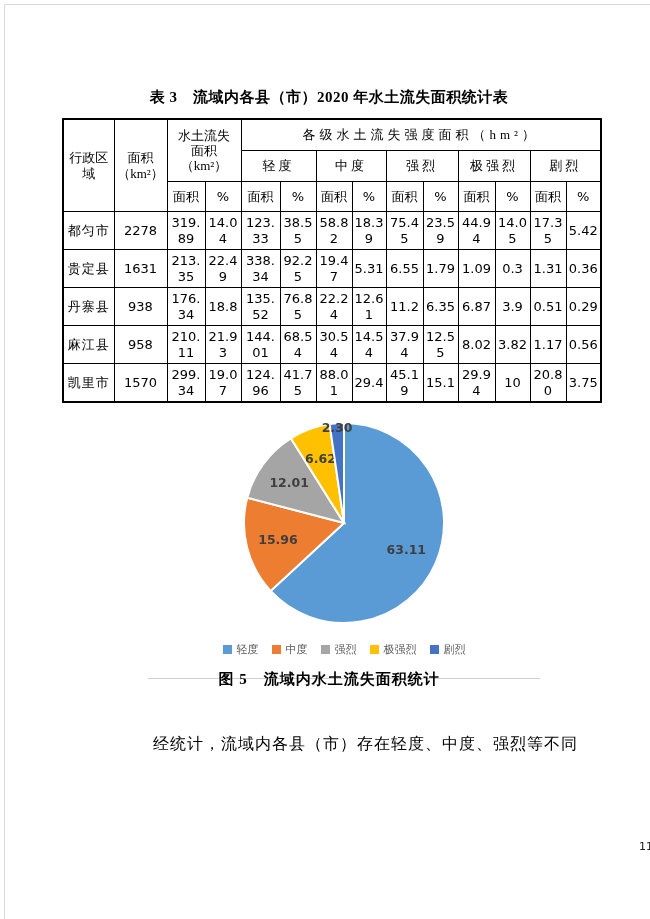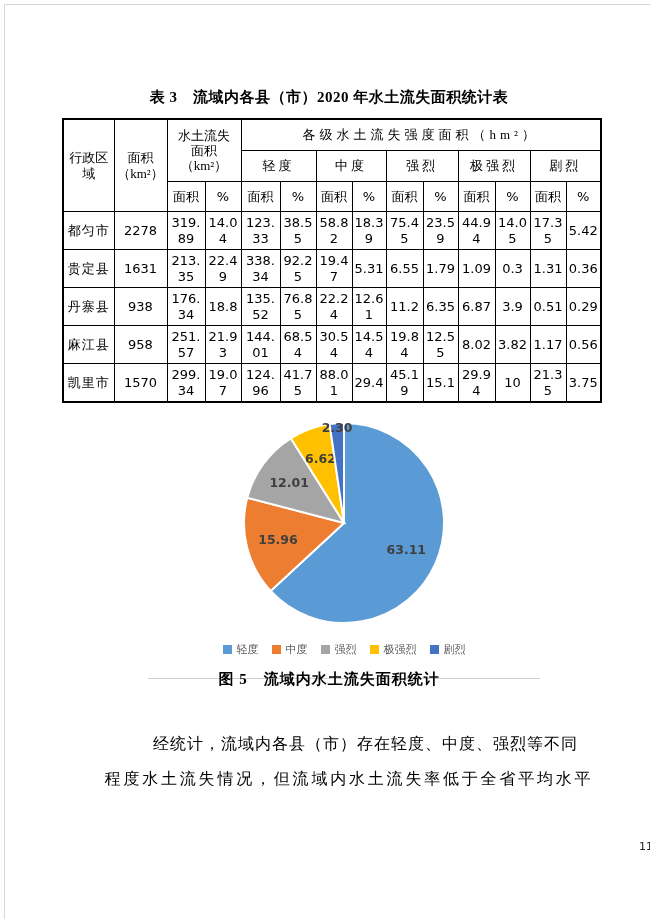--- a/index.html
+++ b/index.html
@@ -167,47 +167,47 @@
           <td class="num">11.2</td>
           <td class="num">6.35</td>
           <td class="num">6.87</td>
           <td class="num">3.9</td>
           <td class="num">0.51</td>
           <td class="num">0.29</td>
         </tr>
         <tr class="data">
           <td class="cname">麻江县</td>
           <td class="num">958</td>
-          <td class="num">251.57</td>
+          <td class="num">210.11</td>
           <td class="num">21.93</td>
           <td class="num">144.01</td>
           <td class="num">68.54</td>
           <td class="num">30.54</td>
           <td class="num">14.54</td>
-          <td class="num">19.84</td>
+          <td class="num">37.94</td>
           <td class="num">12.55</td>
           <td class="num">8.02</td>
           <td class="num">3.82</td>
           <td class="num">1.17</td>
           <td class="num">0.56</td>
         </tr>
         <tr class="data">
           <td class="cname">凯里市</td>
           <td class="num">1570</td>
           <td class="num">299.34</td>
           <td class="num">19.07</td>
           <td class="num">124.96</td>
           <td class="num">41.75</td>
           <td class="num">88.01</td>
           <td class="num">29.4</td>
           <td class="num">45.19</td>
           <td class="num">15.1</td>
           <td class="num">29.94</td>
           <td class="num">10</td>
-          <td class="num">21.35</td>
+          <td class="num">20.80</td>
           <td class="num">3.75</td>
         </tr>
       </tbody>
   </table>
 
   <div class="chart">
     <svg id="pie-svg" width="392" height="235" viewBox="0 0 392 235">
         <path d="M 196 118 L 196.00 18.00 A 100 100 0 1 1 122.63 185.95 Z" fill="#5B9BD5" stroke="#ffffff" stroke-width="2"></path>
         <text x="258.3" y="149.2" text-anchor="middle" class="pie-label">63.11</text>
         <path d="M 196 118 L 122.63 185.95 A 100 100 0 0 1 99.25 92.71 Z" fill="#ED7D31" stroke="#ffffff" stroke-width="2"></path>
@@ -241,18 +241,17 @@
           <span>剧烈</span>
         </span>
       </div>
     <div class="chart-bottom-line"></div>
   </div>
 
   <div class="fig-caption">图 5　流域内水土流失面积统计</div>
 
   <div class="para">
     <div class="line l1">经统计，流域内各县（市）存在轻度、中度、强烈等不同</div>
-    <div class="line l2">程度水土流失情况，但流域内水土流失率低于全省平均水平</div>
   </div>
 
   <div class="page-number">11</div>
 
 </div>
 
 </body></html>

